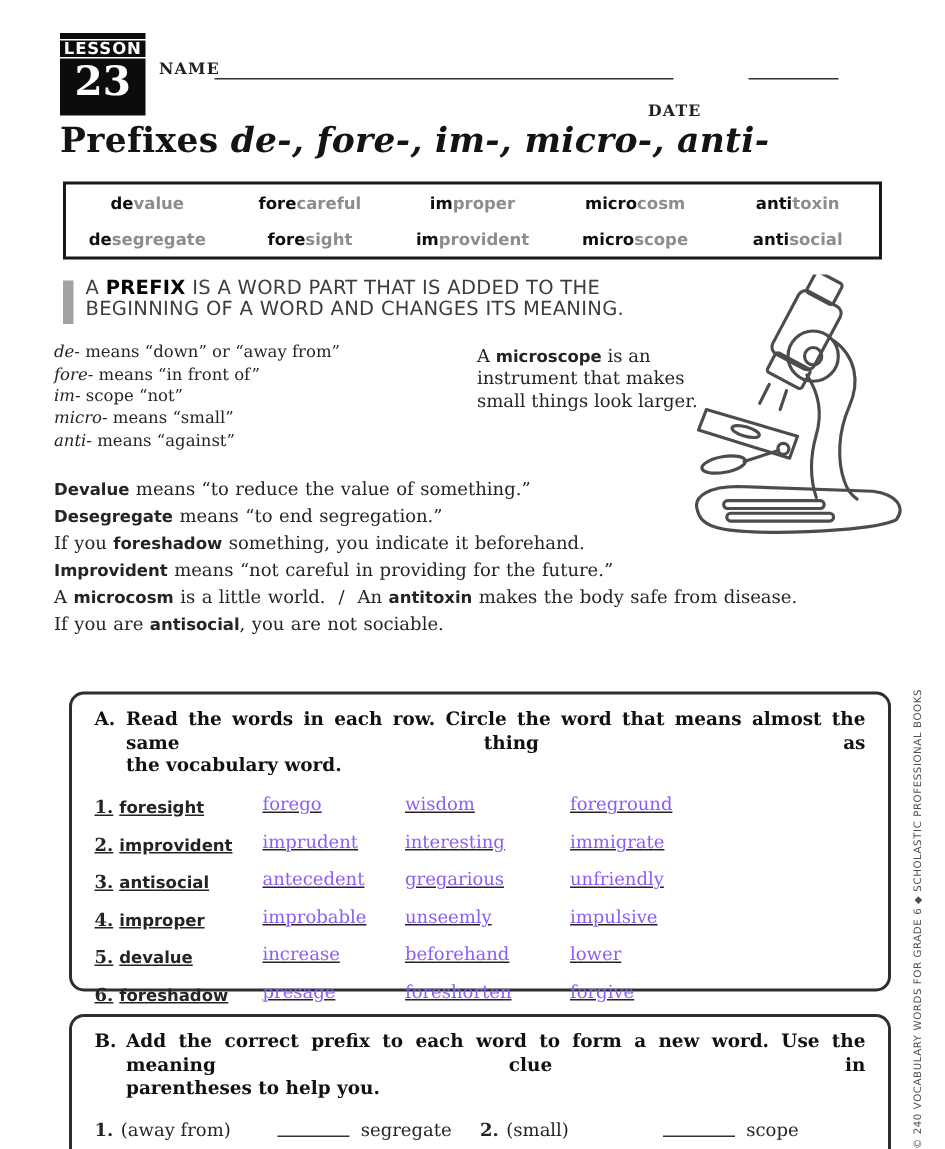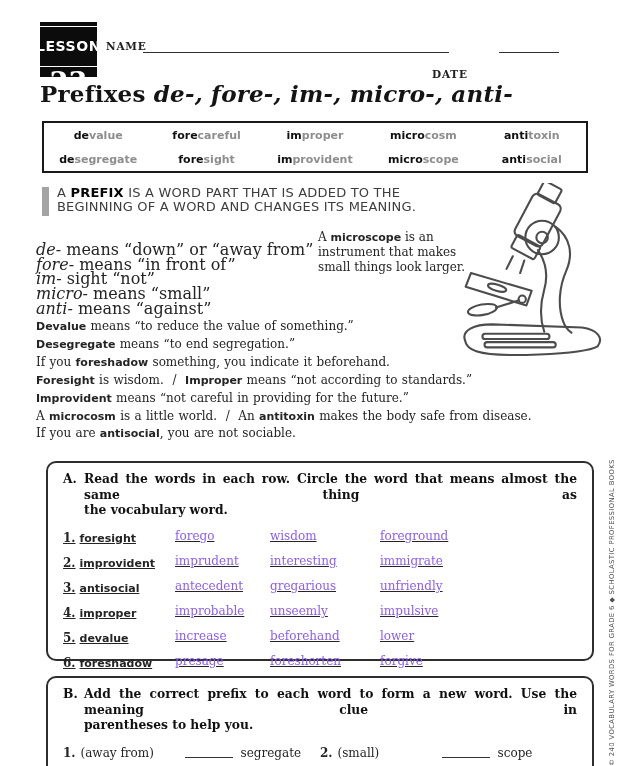--- a/index.html
+++ b/index.html
@@ -3,21 +3,21 @@
 <meta charset="utf-8">
 <style>
   html,body{margin:0;padding:0;background:#e8e8e8;}
   .page{position:relative;width:630px;height:766px;background:#ffffff;overflow:hidden;
         font-family:"DejaVu Serif",serif;color:#242424;margin:0 auto;}
 
   
   .badge{position:absolute;left:40px;top:22px;width:57px;height:55px;background:#0c0c0c;
          box-sizing:border-box;padding:4px 4px 0;display:flex;flex-direction:column;align-items:center;}
   .badge-lesson{border:1.5px solid #fff;color:#fff;font-family:"DejaVu Sans",sans-serif;
-                font-size:14px;font-weight:800;letter-spacing:.6px;padding:14px 3px;line-height:11px;}
+                font-size:11px;font-weight:800;letter-spacing:.6px;padding:0 3px;line-height:11px;}
   .badge-num{color:#fff;font-weight:700;font-size:27px;line-height:31px;}
   .fieldlabel{position:absolute;font-size:10.5px;font-weight:700;letter-spacing:.8px;color:#222;}
   #name-label{left:106px;top:40px;}
   #date-label{left:432px;top:40px;margin-top:28px;}
   .rule{position:absolute;border-bottom:1.4px solid #2f2f2f;height:0;}
   #name-line{left:143px;top:52px;width:306px;}
   #date-line{left:499px;top:52px;width:60px;}
 
   .title{position:absolute;left:40px;top:80px;font-size:23px;font-weight:800;color:#141414;letter-spacing:.2px;}
   .title i{font-style:italic;}
@@ -29,21 +29,21 @@
            font-family:"DejaVu Sans",sans-serif;font-size:11px;font-weight:700;}
   .wb-p{color:#0f0f0f;}
   .wb-r{color:#8d8d8d;}
 
   
   .pnote{position:absolute;left:42px;top:186px;display:flex;gap:8px;
          font-family:"DejaVu Sans",sans-serif;font-size:13px;color:#3d3d3d;line-height:13.5px;letter-spacing:.2px;}
   .pbar{width:7px;height:29px;background:#a3a3a3;flex:none;margin-top:1px;}
   .pnote b{color:#050505;font-weight:800;}
 
-  .meanings{position:absolute;left:36px;top:228px;font-size:16px;line-height:14.7px;margin-top:15px;}
+  .meanings{position:absolute;left:36px;top:228px;font-size:11px;line-height:14.7px;}
   .meanings i{font-style:italic;}
 
   .micronote{position:absolute;left:318px;top:230px;width:150px;font-size:12px;line-height:15.2px;}
   .micronote b{font-family:"DejaVu Sans",sans-serif;font-weight:800;font-size:11px;}
 
   .micro-svg{position:absolute;left:446px;top:183px;width:165px;height:178px;}
 
   
   .defs{position:absolute;left:36px;top:318px;width:566px;font-size:12px;line-height:17.9px;word-spacing:.5px;}
   .vb{font-family:"DejaVu Sans",sans-serif;font-weight:800;font-size:11px;}
@@ -109,21 +109,21 @@
     <div class="pbar"></div>
     <div>
       <div><span>A</span> <b>PREFIX</b> <span>IS A WORD PART THAT IS ADDED TO THE</span></div>
       <div>BEGINNING OF A WORD AND CHANGES ITS MEANING.</div>
     </div>
   </div>
 
   <div class="meanings">
     <div><i>de-</i> <span>means “down” or “away from”</span></div>
     <div><i>fore-</i> <span>means “in front of”</span></div>
-    <div><i>im-</i> <span>sight “not”</span></div>
+    <div><i>im-</i> <span>scope “not”</span></div>
     <div><i>micro-</i> <span>means “small”</span></div>
     <div><i>anti-</i> <span>means “against”</span></div>
   </div>
 
   <div class="micronote"><span>A</span> <b>microscope</b> <span>is an instrument that makes small things look larger.</span></div>
 
   <svg class="micro-svg" viewBox="0 0 150 170">
     <g fill="none" stroke="#4c4c4c" stroke-width="2" stroke-linecap="round" stroke-linejoin="round">
       <rect x="86" y="1" width="19" height="15" rx="2" transform="rotate(28 95 8)"></rect>
       <rect x="69" y="13" width="30" height="45" rx="5" transform="rotate(28 84 35)"></rect>
@@ -141,21 +141,20 @@
       <path d="M14 149 C12 141 22 135 40 135 L126 138 C141 140 147 148 141 156 C127 164 44 167 26 161 C17 158 15 154 14 149 Z"></path>
       <rect x="31" y="144" width="64" height="5" rx="2.5"></rect>
       <rect x="33" y="152" width="68" height="5" rx="2.5"></rect>
     </g>
   </svg>
 
   <div class="defs">
     <div><span class="vb">Devalue</span><span> means “to reduce the value of something.”</span></div>
     <div><span class="vb">Desegregate</span><span> means “to end segregation.”</span></div>
     <div><span>If you </span><span class="vb">foreshadow</span><span> something, you indicate it beforehand.</span></div>
-    <div><span class="vb">Foresight</span><span> is wisdom.&nbsp;&nbsp;/&nbsp;&nbsp;</span><span class="vb">Improper</span><span> means “not according to standards.”</span></div>
     <div><span class="vb">Improvident</span><span> means “not careful in providing for the future.”</span></div>
     <div><span>A </span><span class="vb">microcosm</span><span> is a little world.&nbsp;&nbsp;/&nbsp;&nbsp;An </span><span class="vb">antitoxin</span><span> makes the body safe from disease.</span></div>
     <div><span>If you are </span><span class="vb">antisocial</span><span>, you are not sociable.</span></div>
   </div>
 
   <div class="secbox" id="box-a">
     <div class="sec-head">
       <span class="sec-label">A.</span>
       <span class="sec-l1">Read the words in each row. Circle the word that means almost the same thing as</span>
       <span class="sec-l2">the vocabulary word.</span>

